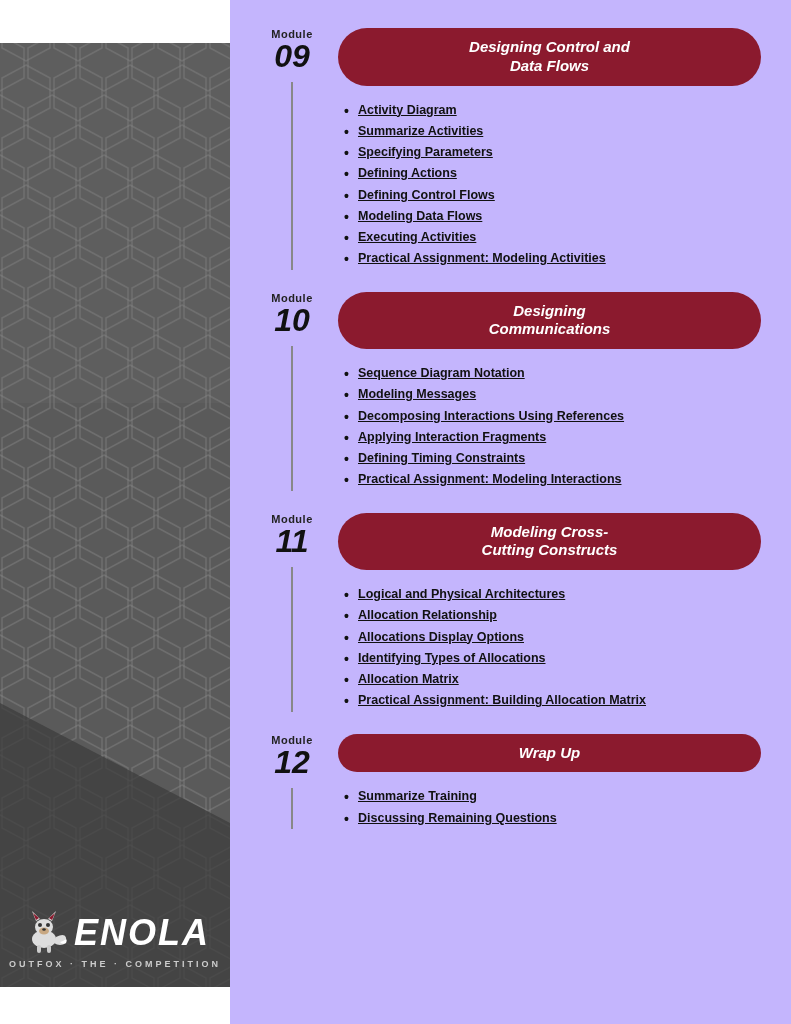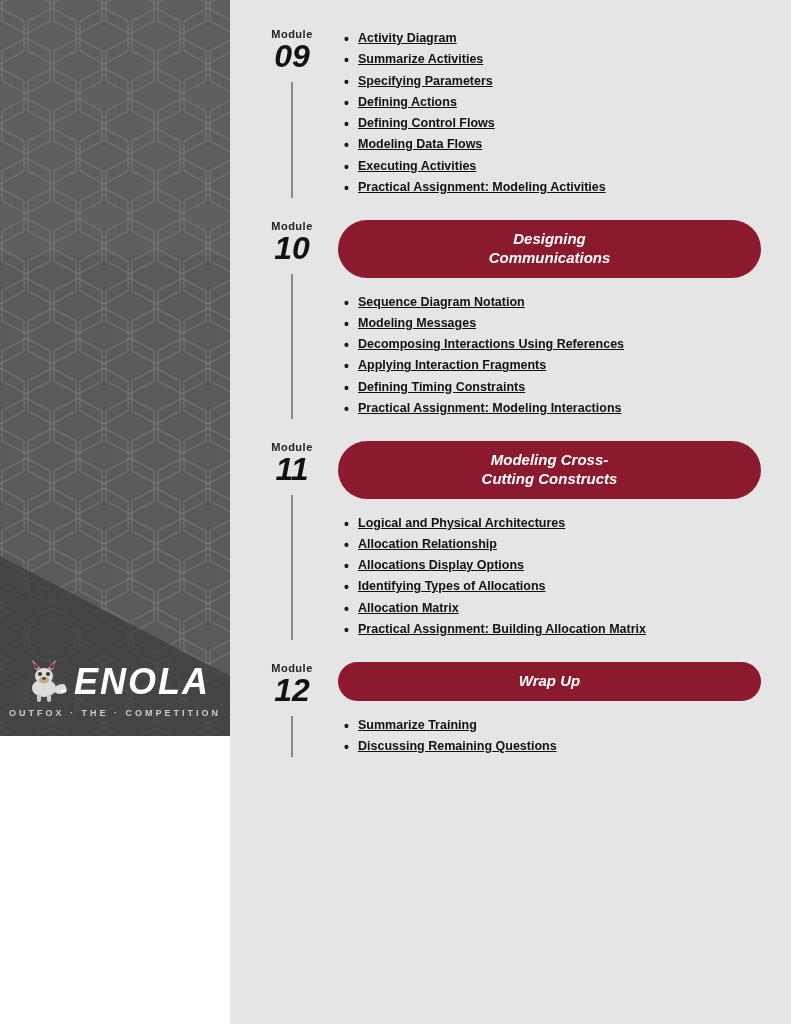--- a/index.html
+++ b/index.html
@@ -9,29 +9,30 @@
       height: 1024px;
       display: flex;
       font-family: 'Arial', sans-serif;
       overflow: hidden;
       background: #fff;
     }
 
     .sidebar {
       width: 230px;
       min-width: 230px;
-      height: 736px;
+      height: 944px;
       background: #5a5a5a;
       position: relative;
       overflow: hidden;
       display: flex;
       flex-direction: column;
       justify-content: flex-end;
       align-items: center;
       padding-bottom: 18px;
+      margin-top: 43px;
     }
 
     .logo-area {
       position: relative;
       z-index: 2;
       display: flex;
       flex-direction: column;
       align-items: center;
     }
 
@@ -58,21 +59,21 @@
       font-size: 9px;
       color: #ccc;
       letter-spacing: 3px;
       text-transform: uppercase;
       margin-top: 2px;
       font-weight: 600;
     }
 
     .main-content {
       flex: 1;
-      background: #e5e5e5;
+      background: #c4b5fd;
       padding: 28px 30px 20px 28px;
       overflow-y: auto;
       height: 1024px;
     }
 
     .module-block {
       display: flex;
       gap: 0px;
       margin-bottom: 22px;
     }
@@ -235,20 +236,23 @@
 
 <div class="module-block">
       <div class="module-left">
         <div class="module-label-group">
           <span class="module-word">Module</span>
           <span class="module-number">09</span>
         </div>
         <div class="vertical-line"></div>
       </div>
       <div class="module-right">
+        <div class="module-title-badge">
+          <span>Designing Control and<br>Data Flows</span>
+        </div>
         <ul class="topic-list">
           <li>Activity Diagram</li>
           <li>Summarize Activities</li>
           <li>Specifying Parameters</li>
           <li>Defining Actions</li>
           <li>Defining Control Flows</li>
           <li>Modeling Data Flows</li>
           <li>Executing Activities</li>
           <li>Practical Assignment: Modeling Activities</li>
         </ul>

